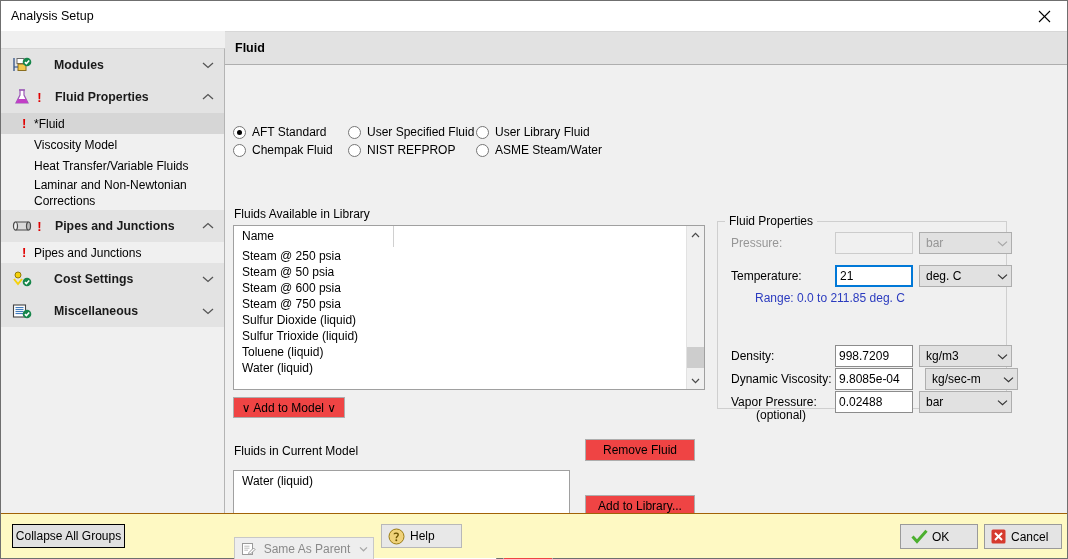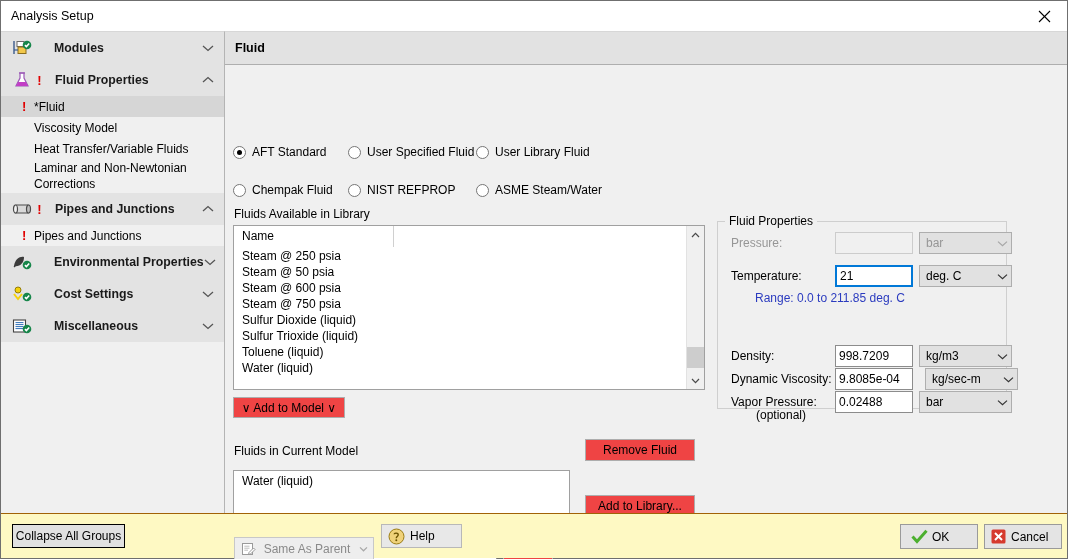--- a/index.html
+++ b/index.html
@@ -50,20 +50,21 @@
 
   
   #sidebar {
     width: 224px; min-width: 224px;
     background: #f0f0f0;
     border-right: 1px solid #b4b4b4;
     border-top: 1px solid #d7d7d7;
     box-sizing: border-box;
     display: flex; flex-direction: column;
     overflow: hidden;
+    margin-top: 17px;
   }
   .grp {
     height: 32px;
     background: #e3e3e3;
     display: flex; align-items: center;
     padding: 0 8px 0 10px;
     box-sizing: border-box;
     cursor: pointer;
     position: relative;
   }
@@ -126,21 +127,21 @@
   #panel-body { flex: 1; position: relative; }
 
   
   #radio-area {
     position: absolute; left: 8px; top: 12px;
     width: 470px;
   }
   .radio-row { display: flex; margin-bottom: 4px; }
   .radio {
     display: flex; align-items: center;
-    cursor: pointer; font-size: 12px; margin-top: 20px;
+    cursor: pointer; font-size: 12px;
   }
   .rcircle {
     width: 13px; height: 13px; border-radius: 50%;
     border: 1px solid #767676;
     background: #fff;
     box-sizing: border-box;
     margin-right: 6px;
     position: relative;
     flex: 0 0 13px;
   }
@@ -467,37 +468,20 @@
               <polyline points="1,6 6,1.5 11,6" fill="none" stroke="#555" stroke-width="1.3"></polyline>
             </svg>
         </span>
       </div>
       <div class="sub">
         <span class="sbang">!</span>
         <span class="slabel">Pipes and Junctions</span>
       </div>
 
 
-      <div class="grp">
-        <span class="gicon">
-          <svg width="20" height="17" viewBox="0 0 20 17">
-            <path d="M2 12 C3 5 8 2 12 3 C12 9 8 13 2 12 Z" fill="#3b3b3b"></path>
-            <line x1="2" y1="13" x2="9" y2="6" stroke="#3b3b3b" stroke-width="1.2"></line>
-            <circle cx="15" cy="11" r="4.3" fill="#17864a"></circle>
-            <polyline points="12.9,11.1 14.4,12.6 17.2,9.4" fill="none" stroke="#fff" stroke-width="1.5"></polyline>
-          </svg>
-        </span>
-        <span class="gspace"></span>
-        <span class="glabel">Environmental Properties</span>
-        <span class="chev">
-          <svg width="12" height="8" viewBox="0 0 12 8">
-              <polyline points="1,2 6,6.5 11,2" fill="none" stroke="#555" stroke-width="1.3"></polyline>
-            </svg>
-        </span>
-      </div>
 
       <div class="grp">
         <span class="gicon">
           <svg width="20" height="17" viewBox="0 0 20 17">
             <circle cx="6" cy="4" r="3" fill="#f5d10a" stroke="#8a7300" stroke-width="0.9"></circle>
             <polyline points="2,8 6,13 10,8" fill="none" stroke="#f5d10a" stroke-width="2"></polyline>
             <circle cx="15" cy="11" r="4.3" fill="#17864a"></circle>
             <polyline points="12.9,11.1 14.4,12.6 17.2,9.4" fill="none" stroke="#fff" stroke-width="1.5"></polyline>
           </svg>
         </span>

